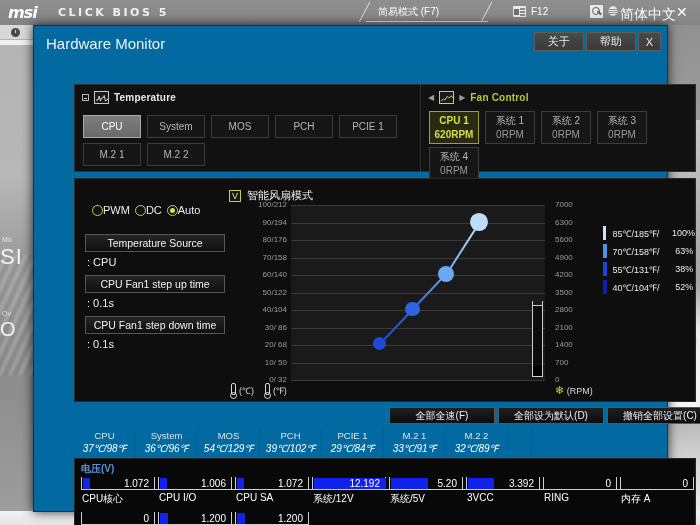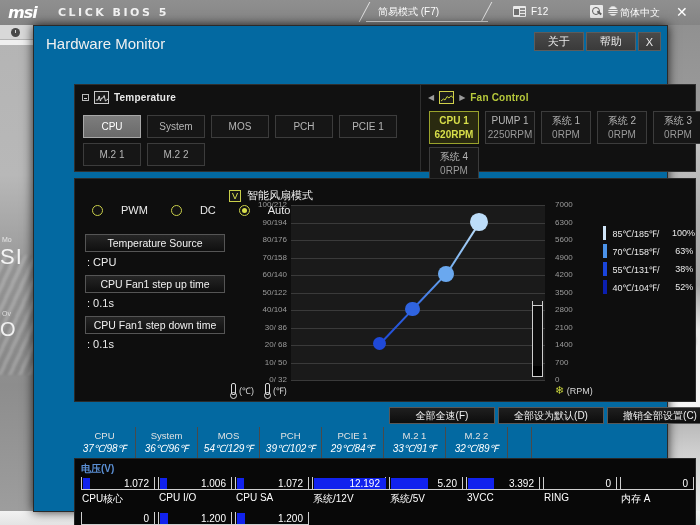--- a/index.html
+++ b/index.html
@@ -132,21 +132,21 @@
     background:#5f5f5f; transform:rotate(40deg);
   }
   .globe-icon {
     position:absolute; left:608px; top:6px; width:10px; height:10px; border-radius:50%;
     background:#f0f0f0; border:1px solid #cfcfcf;
   }
   .globe-icon::after{
     content:""; position:absolute; left:-1px; top:3.5px; width:10px; height:1px; background:#8f8f8f;
     box-shadow:0 -2px 0 #8f8f8f, 0 2px 0 #8f8f8f;
   }
-  .lang-text { position:absolute; left:620px; top:6px; font-size:10px; color:#fdfdfd; }
+  .lang-text { position:absolute; left:620px; top:6px; font-size:14px; color:#fdfdfd; }
   .close-x {
     position:absolute; left:676px; top:4px; font-size:14px; color:#ffffff; font-weight:300;
     cursor:pointer; line-height:16px;
   }
 
   
   .dialog {
     position:absolute; left:33px; top:25px; width:635px; height:487px;
     background:#0369a1;
     border:1px solid #2a2a2a;
@@ -210,21 +210,21 @@
   }
   .chip.fan .f-name { font-size:10px; color:#b6b6b6; }
   .chip.fan .f-rpm  { font-size:10px; color:#9a9a9a; }
   .chip.fan.active { background:#2a2a10; border-color:#9aa32c; }
   .chip.fan.active .f-name, .chip.fan.active .f-rpm { color:#d8df4a; font-weight:bold; }
 
   
   #body-panel { left:40px; top:152px; width:622px; height:224px; background:#0e0e0e; border-color:#2a2a2a; }
 
   
-  .mode-row { position:absolute; left:17px; top:25px; display:flex; align-items:flex-end; gap:18px; }
+  .mode-row { position:absolute; left:17px; top:25px; display:flex; align-items:flex-end; gap:0; }
   .radio {
     width:11px; height:11px; border-radius:50%;
     border:1.5px solid #c9cf4a; background:#121212; position:relative;
   }
   .radio.on::after{
     content:""; position:absolute; left:2px; top:2px; width:5px; height:5px; border-radius:50%;
     background:#d8df4a;
   }
   .mode-lbl { font-size:11px; color:#eaeaea; margin-right:5px; }
 
@@ -420,24 +420,20 @@
         </div>
         <div class="nav-arrow">▶</div>
         <div class="sec-title green">Fan Control</div>
       </div>
       <div class="chip-row" id="fan-chips-r1" style="top:26px;">
           <div class="chip fan active">
             <div class="f-name">CPU 1</div>
             <div class="f-rpm">620RPM</div>
           </div>
           <div class="chip fan">
-            <div class="f-name">PUMP 1</div>
-            <div class="f-rpm">2250RPM</div>
-          </div>
-          <div class="chip fan">
             <div class="f-name">系统 1</div>
             <div class="f-rpm">0RPM</div>
           </div>
           <div class="chip fan">
             <div class="f-name">系统 2</div>
             <div class="f-rpm">0RPM</div>
           </div>
           <div class="chip fan">
             <div class="f-name">系统 3</div>
             <div class="f-rpm">0RPM</div>

